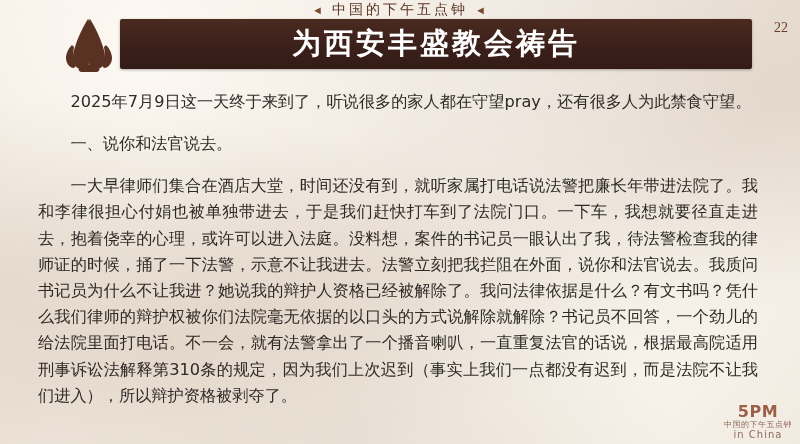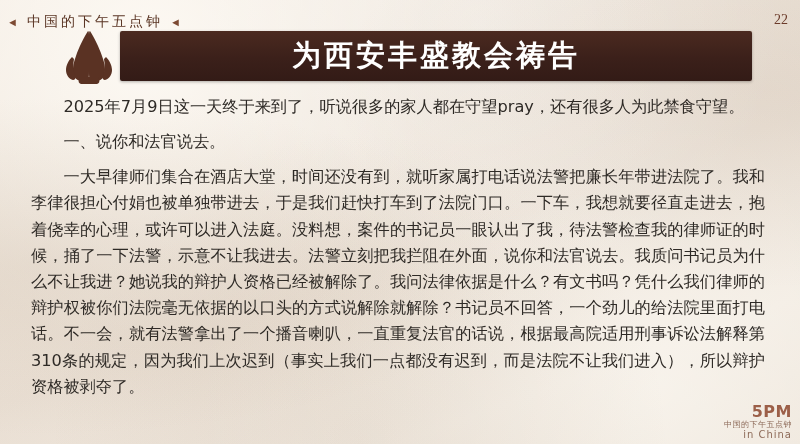--- a/index.html
+++ b/index.html
@@ -34,32 +34,33 @@
     background-image:
       radial-gradient(ellipse at 5% 60%, rgba(160,130,100,0.13) 0%, rgba(0,0,0,0) 45%),
       radial-gradient(ellipse at 95% 20%, rgba(150,120,95,0.10) 0%, rgba(0,0,0,0) 40%),
       radial-gradient(ellipse at 45% 100%, rgba(150,120,90,0.10) 0%, rgba(0,0,0,0) 50%),
       radial-gradient(ellipse at 60% 5%, rgba(255,255,255,0.35) 0%, rgba(0,0,0,0) 45%);
     pointer-events: none;
   }
 
   .page-number {
     position: absolute;
-    top: 12px;
+    top: 20px;
     right: 12px;
     font-size: 14px;
     color: #6b3b2a;
     font-family: "Liberation Serif", serif;
     z-index: 6;
     margin-left: 24px;
   }
 
   .eyebrow {
     position: relative;
-    padding-top: 12px;
+    text-align: center;
+    padding-top: 0;
     font-size: 15px;
     letter-spacing: 2px;
     color: #5a3524;
     z-index: 5;
   }
   .eyebrow .tri {
     display: inline-block;
     font-size: 11px;
     color: #7d4a33;
     vertical-align: middle;
@@ -116,29 +117,29 @@
     z-index: 5;
     margin: 9px 26px 0 22px;
     color: #2e2a26;
     font-family: "DejaVu Sans", sans-serif;
     font-size: 16.2px;
     line-height: 1.62;
     text-align: justify;
     text-justify: inter-ideograph;
   }
   .body-text p {
-    margin: 9px;
+    margin: 16px;
     text-indent: 2em;
   }
 
   .watermark {
     position: absolute;
     right: 8px;
     bottom: 4px;
-    text-align: right;
+    text-align: center;
     z-index: 7;
     line-height: 1.05;
   }
   .watermark .wm-main {
     font-family: "DejaVu Sans", sans-serif;
     font-size: 16px;
     font-weight: bold;
     color: #9c5f48;
     letter-spacing: 0.5px;
   }

